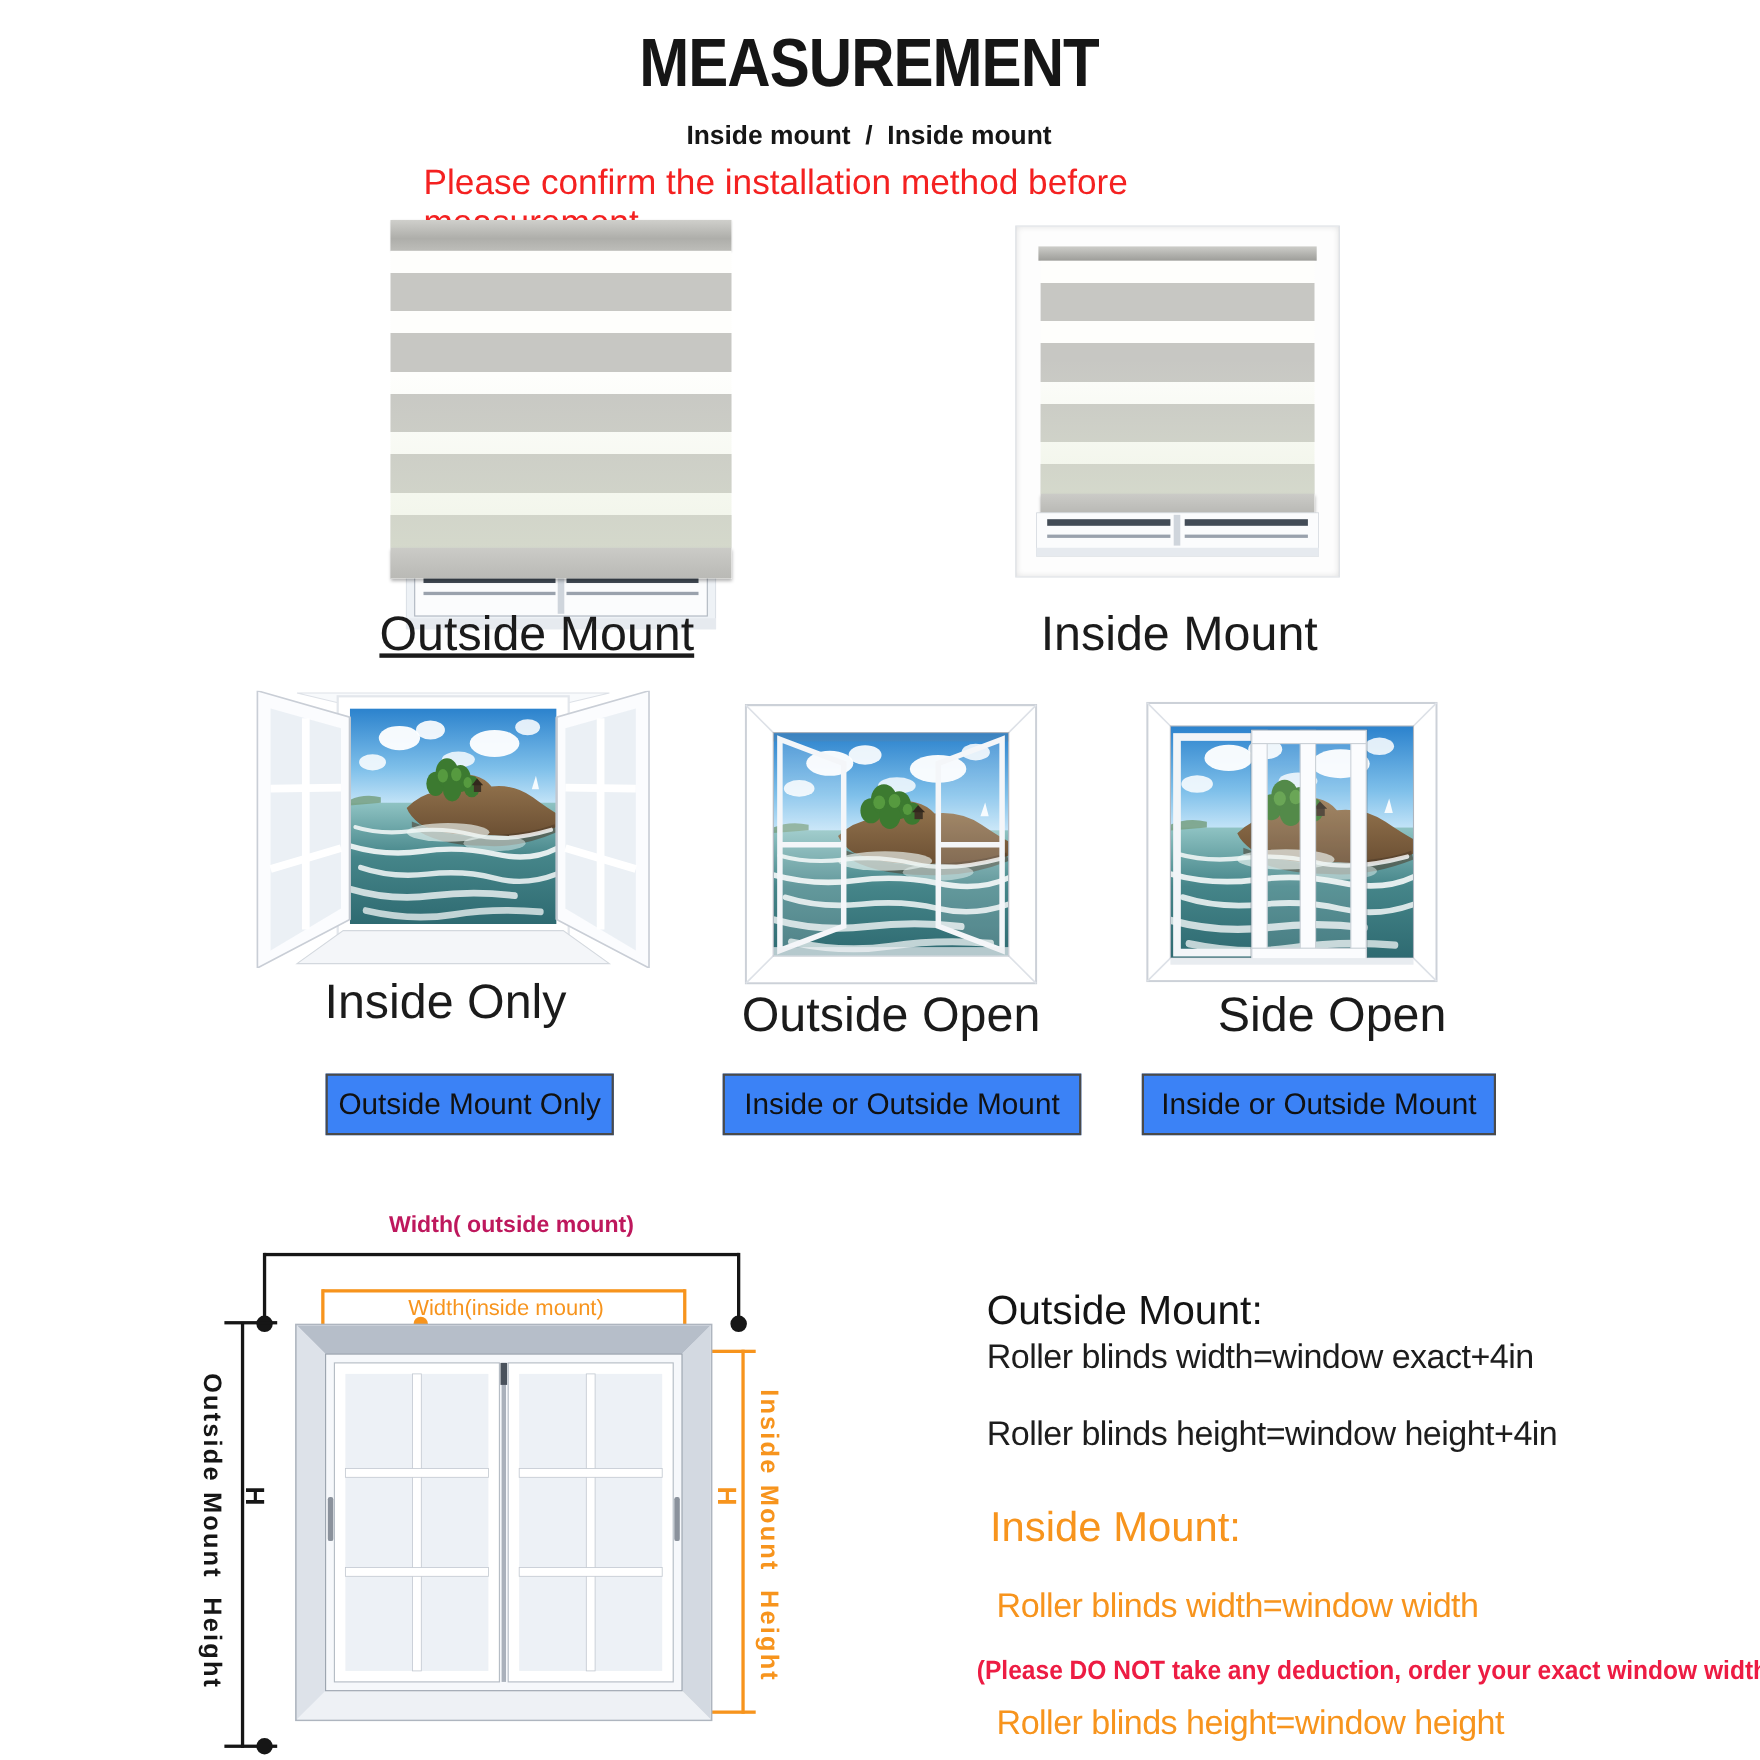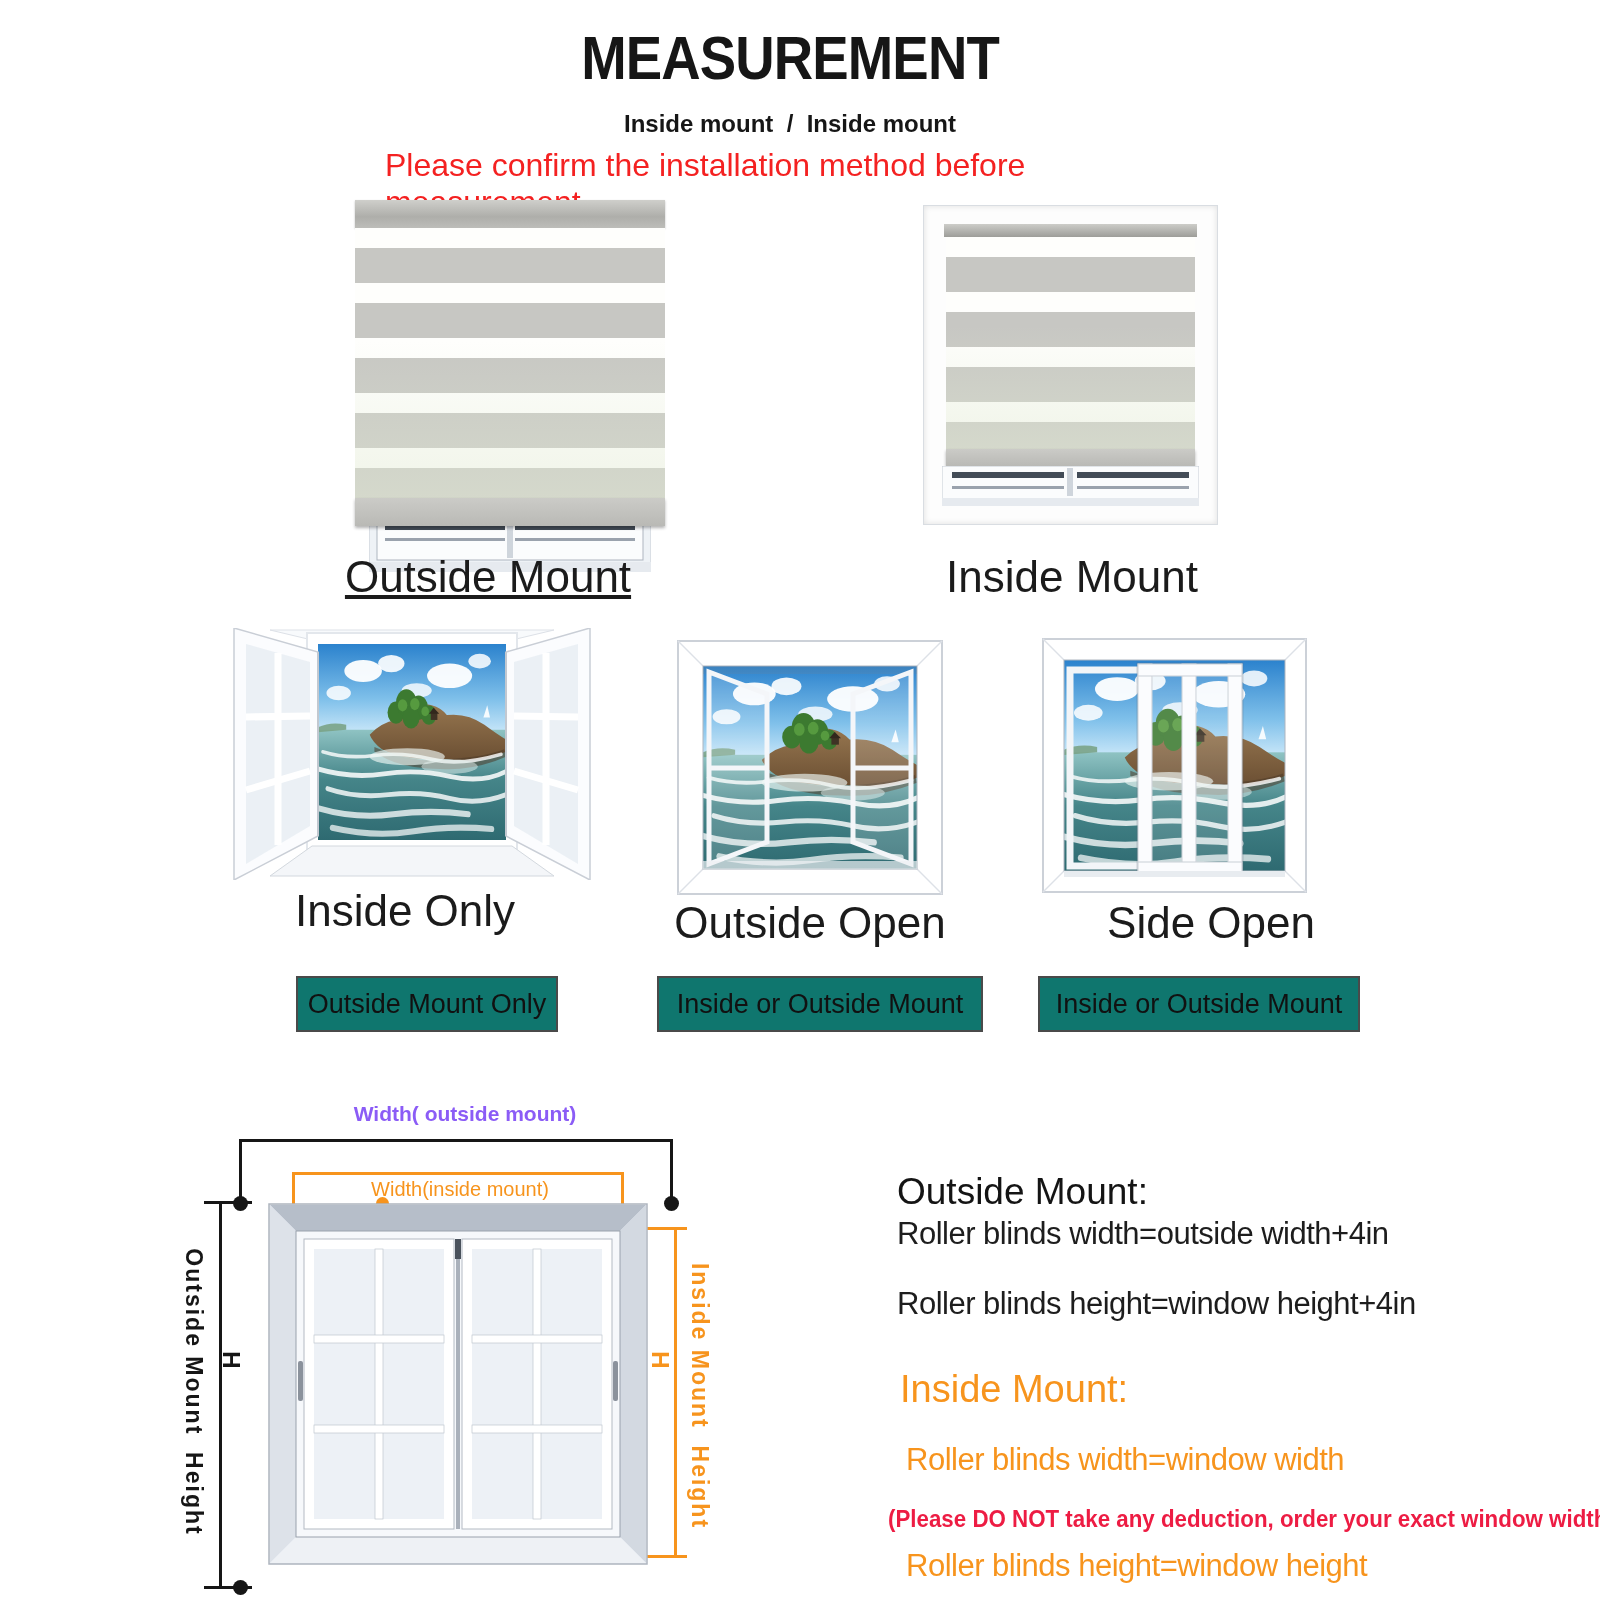--- a/index.html
+++ b/index.html
@@ -6,35 +6,35 @@
   body{width:1600px;height:1600px;position:relative;font-family:"Liberation Sans",sans-serif;color:#161616;overflow:hidden;}
   .abs{position:absolute;}
   .ctr{transform:translateX(-50%);}
   .pre{white-space:pre;}
   .title{font-size:62px;font-weight:700;letter-spacing:-1px;}
   .title span{display:inline-block;transform:scaleX(.88);}
   .subtitle{font-size:24px;font-weight:700;}
   .warning{font-size:32px;color:#f42121;}
   .mount-label{font-size:44px;color:#1b1b1b;white-space:nowrap;}
   .wtype-label{font-size:44px;color:#1b1b1b;white-space:nowrap;}
-  .note-box{border:2px solid #4a4a4a;display:flex;align-items:center;justify-content:center;font-size:27px;color:#111;white-space:nowrap;background:#0f766e;}
+  .note-box{border:2px solid #4a4a4a;display:flex;align-items:center;justify-content:center;font-size:27px;color:#111;white-space:nowrap;background:#3b82f6;}
   
   .blind-body{background:
       linear-gradient(180deg, rgba(230,238,216,0) 42%, rgba(226,234,212,.5) 100%),
       repeating-linear-gradient(180deg,#fefefc 0 20px,#c7c7c3 20px 55px);}
   .blind-header{background:linear-gradient(180deg,#cfcfcb,#aeaeaa 60%,#bdbdb9);box-shadow:0 1px 2px rgba(0,0,0,.25);}
   .blind-bottom{background:linear-gradient(180deg,#cbcbc7,#b9b9b5);box-shadow:0 2px 3px rgba(0,0,0,.3);}
   .inside-frame{background:#fdfdfd;border:1px solid #d9dde2;box-shadow:inset 0 0 6px rgba(0,0,0,.12);}
   .roller{background:linear-gradient(180deg,#cdcdc9,#9d9d99);}
   
   .dim-b{background:#161616;}
   .dim-o{background:#f7941d;}
   .dot-b{width:15px;height:15px;border-radius:50%;background:#161616;}
   .dot-o{width:13px;height:13px;border-radius:50%;background:#f7941d;}
-  .diag-label-b{font-size:21px;font-weight:700;color:#8b5cf6;}
+  .diag-label-b{font-size:21px;font-weight:700;color:#be185d;}
   .diag-label-o{font-size:20px;font-weight:400;color:#f7941d;}
   .rot{transform:translate(-50%,-50%) rotate(90deg);white-space:pre;}
   .side-label-b{font-size:23px;font-weight:700;letter-spacing:2px;color:#161616;}
   .side-label-o{font-size:23px;font-weight:700;letter-spacing:2px;color:#f7941d;}
   .h-mark{font-size:24px;font-weight:700;}
   
   .ins-h-out{font-size:37px;color:#141414;margin-top:36px;}
   .ins-line-out{font-size:31px;letter-spacing:-.5px;color:#1d1d1d;white-space:nowrap;}
   .ins-h-in{font-size:38px;color:#f7941d;}
   .ins-line-in{font-size:31px;letter-spacing:-.5px;color:#f7941d;white-space:nowrap;}
@@ -281,19 +281,19 @@
     <rect x="204" y="132" width="130" height="8" fill="#ffffff" stroke="#c3c9d1" stroke-width=".75"></rect>
     <rect x="204" y="222" width="130" height="8" fill="#ffffff" stroke="#c3c9d1" stroke-width=".75"></rect>
   </g>
   <rect x="188" y="36" width="4" height="290" fill="#aab1bb"></rect>
   <rect x="187" y="36" width="6" height="20" fill="#4a525c"></rect>
   <rect x="30" y="158" width="5" height="40" rx="2" fill="#8b929c"></rect>
   <rect x="345" y="158" width="5" height="40" rx="2" fill="#8b929c"></rect>
 </svg>
 
 <div class="abs ins-h-out" style="left:897px;top:1135px;">Outside Mount:</div>
-<div class="abs ins-line-out" style="left:897px;top:1216px;">Roller blinds width=outside width+4in</div>
+<div class="abs ins-line-out" style="left:897px;top:1216px;">Roller blinds width=window exact+4in</div>
 <div class="abs ins-line-out" style="left:897px;top:1286px;">Roller blinds height=window height+4in</div>
 
 <div class="abs ins-h-in" style="left:900px;top:1368px;">Inside Mount:</div>
 <div class="abs ins-line-in" style="left:906px;top:1442px;">Roller blinds width=window width</div>
 <div class="abs" style="left:888px;top:1505px;"><span class="ins-note">(Please DO NOT take any deduction, order your exact window width size)</span></div>
 <div class="abs ins-line-in" style="left:906px;top:1548px;">Roller blinds height=window height</div>
 
 </body></html>

